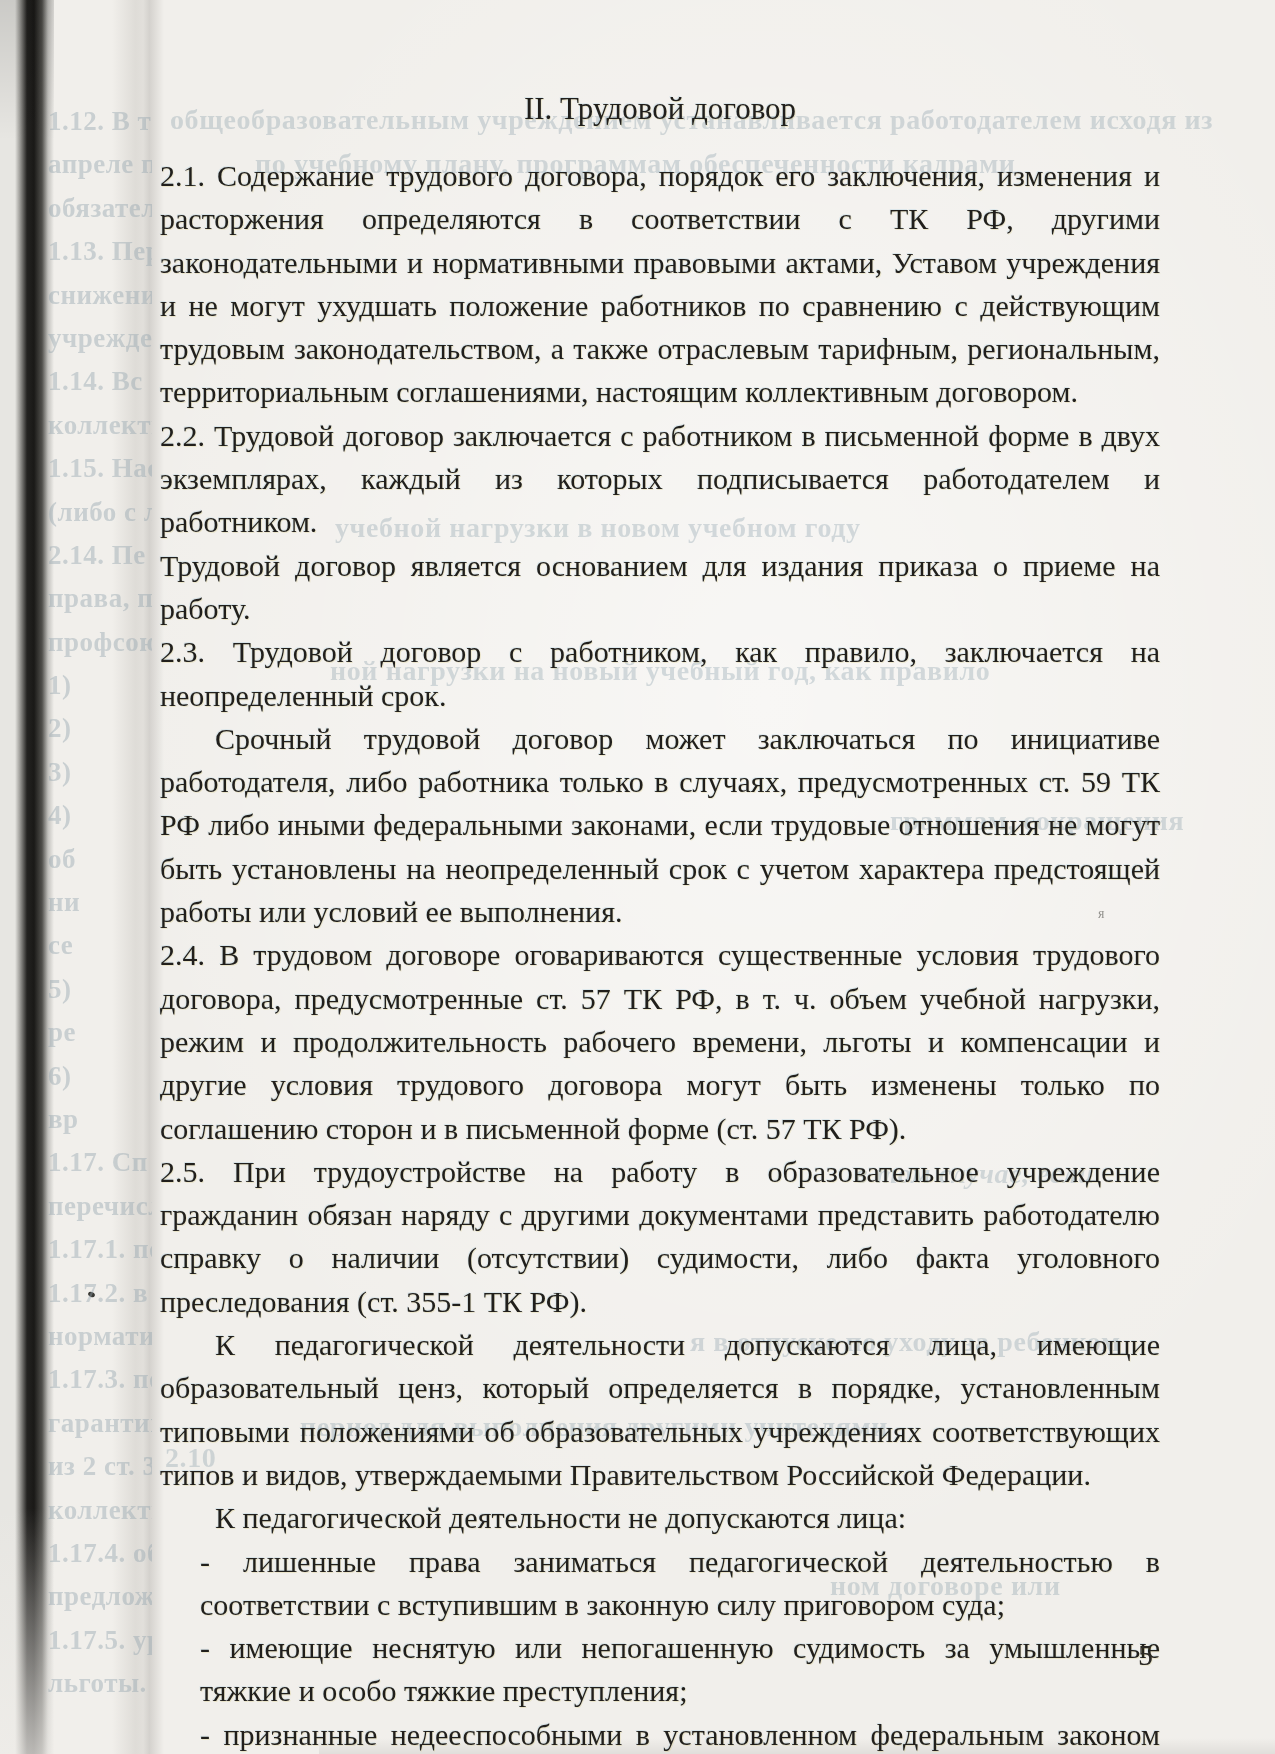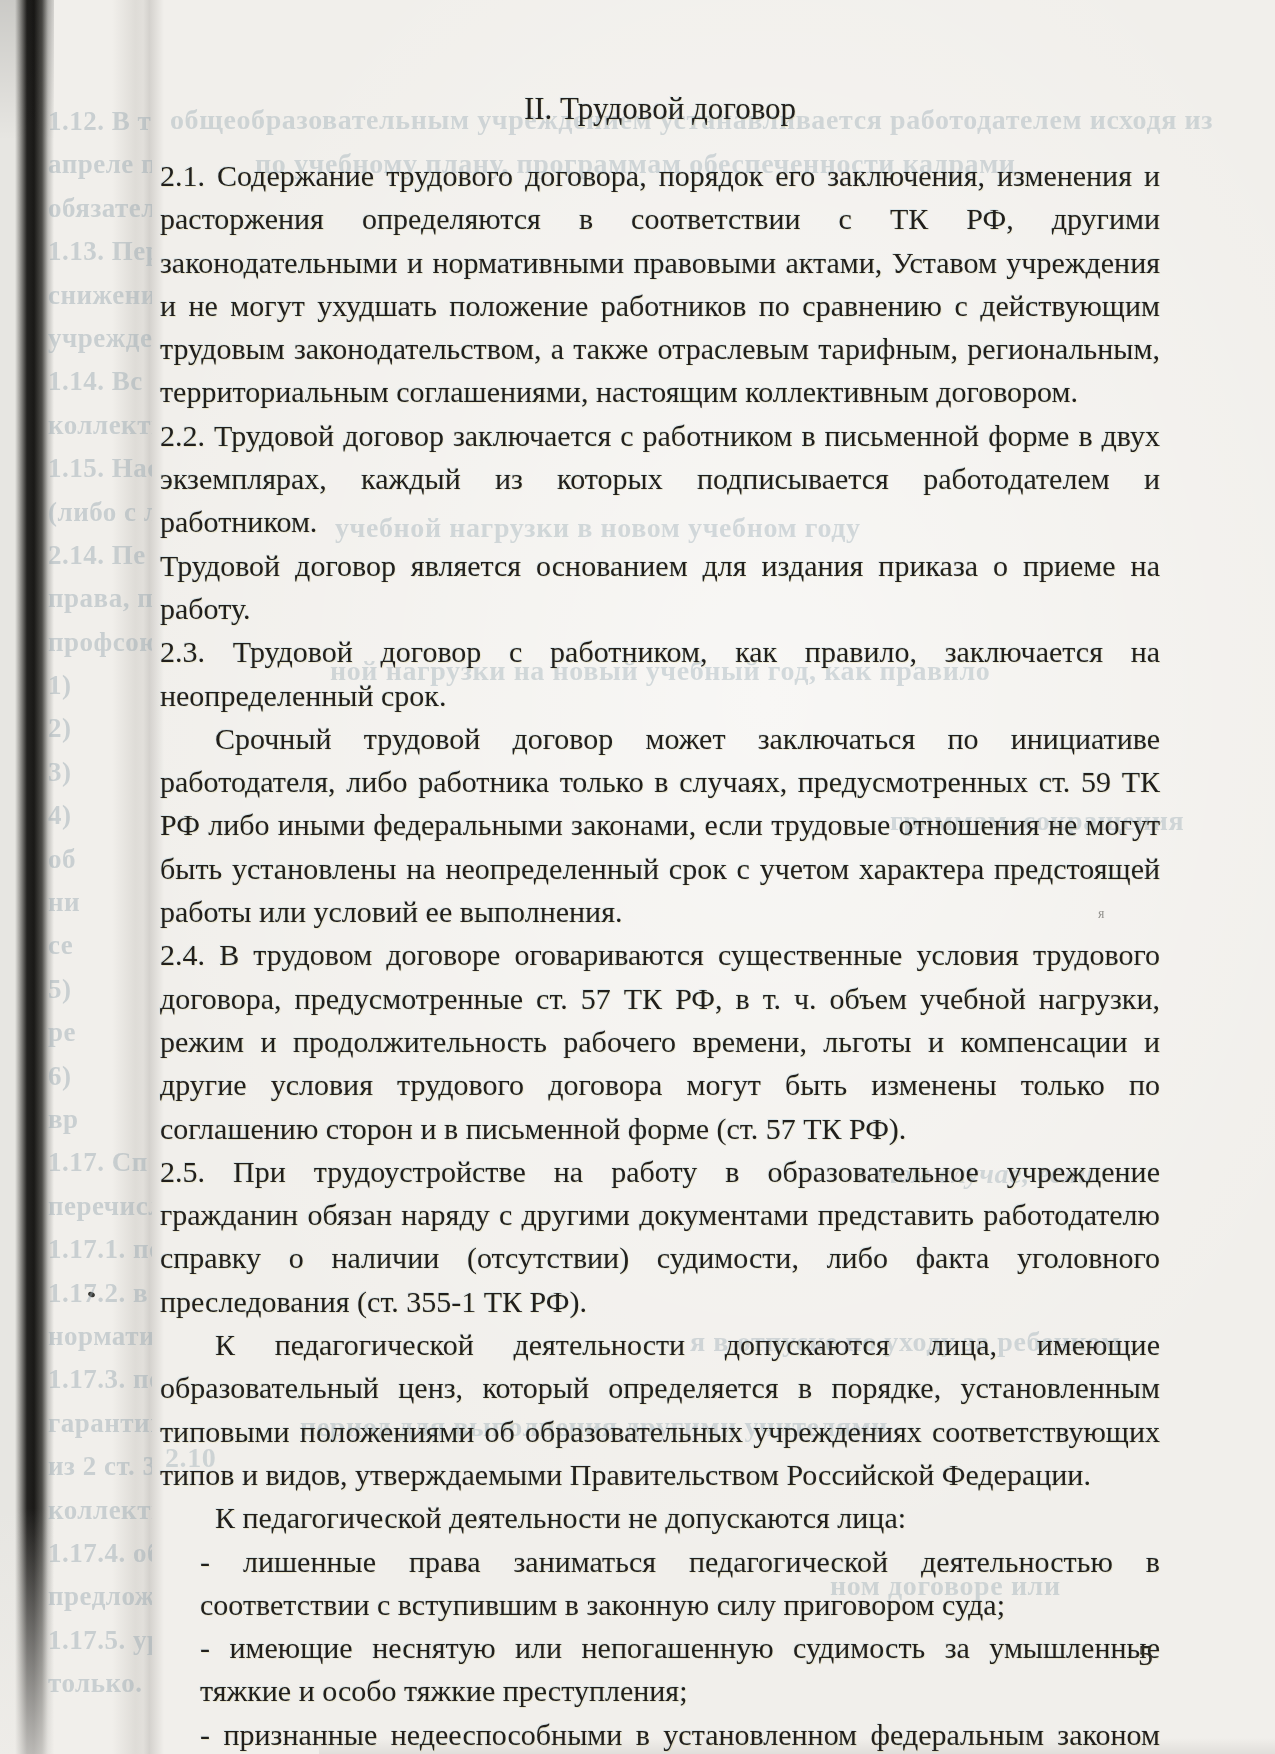--- a/index.html
+++ b/index.html
@@ -161,21 +161,21 @@
       <div class="margin-ghost-line">1.17.1. по</div>
       <div class="margin-ghost-line">1.17.2. в</div>
       <div class="margin-ghost-line">нормативн</div>
       <div class="margin-ghost-line">1.17.3. по</div>
       <div class="margin-ghost-line">гарантии</div>
       <div class="margin-ghost-line">из 2 ст. 3</div>
       <div class="margin-ghost-line">коллектив</div>
       <div class="margin-ghost-line">1.17.4. об</div>
       <div class="margin-ghost-line">предложен</div>
       <div class="margin-ghost-line">1.17.5. ур</div>
-      <div class="margin-ghost-line">только.</div>
+      <div class="margin-ghost-line">льготы.</div>
     </aside>
 
   <div class="ghost-overlay">
       <span class="ghost-line" style="top: 104px; left: 170px;">общеобразовательным учреждением устанавливается работодателем исходя из</span>
       <span class="ghost-line" style="top: 148px; left: 255px;">по учебному плану, программам обеспеченности кадрами</span>
       <span class="ghost-line" style="top: 512px; left: 335px;">учебной нагрузки в новом учебном году</span>
       <span class="ghost-line" style="top: 655px; left: 330px;">ной нагрузки на новый учебный год, как правило</span>
       <span class="ghost-line" style="top: 805px; left: 890px;">граммам, сокращения</span>
       <span class="ghost-line" style="top: 1158px; left: 855px; font-style: italic;">в том случае, если</span>
       <span class="ghost-line" style="top: 1326px; left: 690px;">я в отпуске по уходу за ребенком</span>

